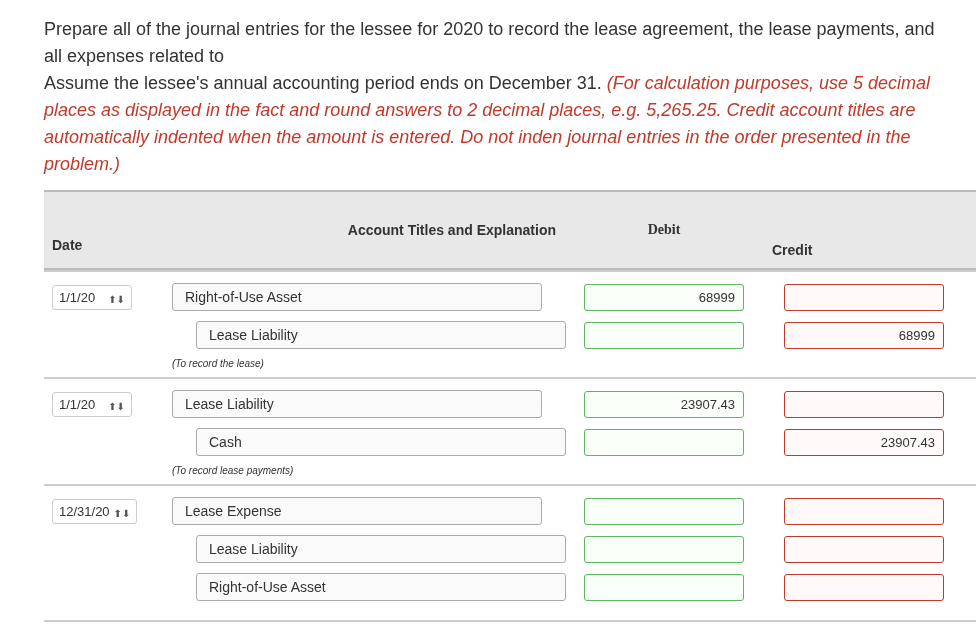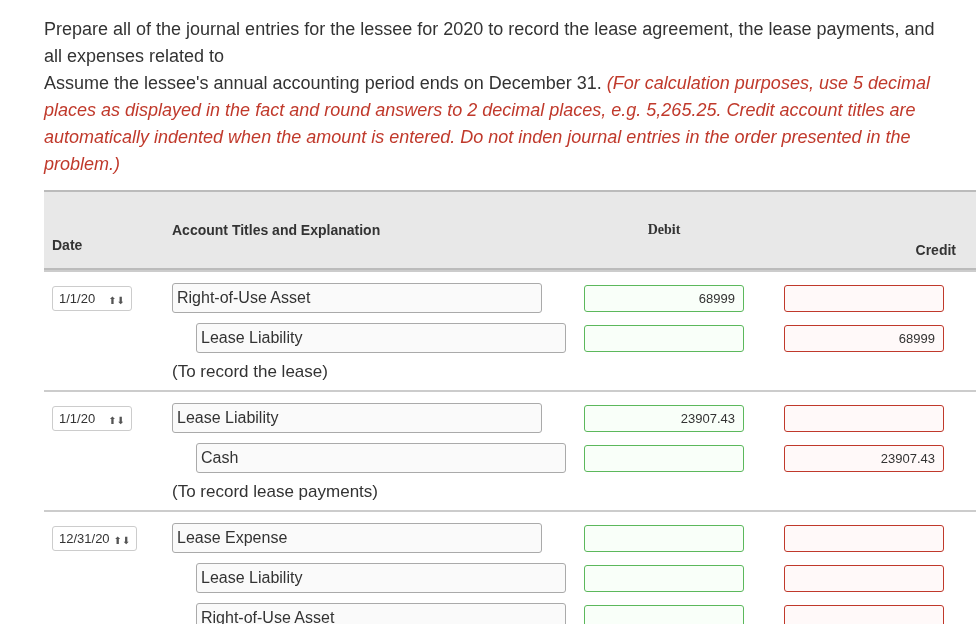--- a/index.html
+++ b/index.html
@@ -34,22 +34,22 @@
     .chevron {
       font-size: 10px;
       color: #555;
       margin-left: 4px;
       pointer-events: none;
     }
     .account-input {
       width: 370px;
       border: 1px solid #aaa;
       border-radius: 3px;
-      padding: 5px 4px;
-      font-size: 16px;
+      padding: 5px 12px;
+      font-size: 14px;
       background: #fafafa;
       color: #333;
     }
     .debit-input {
       width: 160px;
       border: 1px solid #5cb85c;
       border-radius: 3px;
       padding: 5px 8px;
       font-size: 13px;
       background: #f9fff9;
@@ -96,21 +96,22 @@
     }
     .cell-credit {
       width: 200px;
       padding: 0 8px;
       flex-shrink: 0;
       display: flex;
       justify-content: center;
     }
     .cell-note {
       padding: 0 8px 0 128px;
-      font-size: 17px;
+      font-style: italic;
+      font-size: 10px;
     }
     .header-row {
       display: flex;
       align-items: center;
       background: #e8e8e8;
       border-top: 2px solid #bbb;
       border-bottom: 2px solid #bbb;
       padding: 10px 0;
       font-weight: bold;
       font-size: 14px;
@@ -118,20 +119,21 @@
     .header-cell-date {
       width: 120px;
       padding: 0 8px;
       flex-shrink: 0;
       margin-top: 30px;
     }
     .header-cell-account {
       width: 400px;
       padding: 0 8px;
       flex-shrink: 0;
+      text-align: right;
     }
     .header-cell-debit {
       width: 200px;
       padding: 0 8px;
       flex-shrink: 0;
       text-align: center;
     }
     .header-cell-credit {
       width: 200px;
       padding: 0 8px;
@@ -153,21 +155,21 @@
   <span>Assume the lessee's annual accounting period ends on December 31.</span>
   <span class="italic-red">(For calculation purposes, use 5 decimal places as displayed in the fact and round answers to 2 decimal places, e.g. 5,265.25. Credit account titles are automatically indented when the amount is entered. Do not inden journal entries in the order presented in the problem.)</span>
 </div>
 
 <div style="width: 100%; padding: 0 0 0 44px;">
 
   <div class="header-row">
     <div class="header-cell-date">Date</div>
     <div class="header-cell-account">Account Titles and Explanation</div>
     <div class="header-cell-debit" style="text-align:center; width:200px;font-family:Liberation Serif, serif;">Debit</div>
-    <div class="header-cell-credit" style="text-align:right; width:200px;margin-top:40px;">Credit</div>
+    <div class="header-cell-credit" style="text-align:left; width:200px;margin-top:40px;">Credit</div>
   </div>
 
   <div class="entry-block">
     <div class="spacer"></div>
 
     <div class="row-line">
       <div class="cell-date">
         <div class="date-select-wrapper">
           <span>1/1/20</span>
           <span class="chevron">⬆⬇</span>

